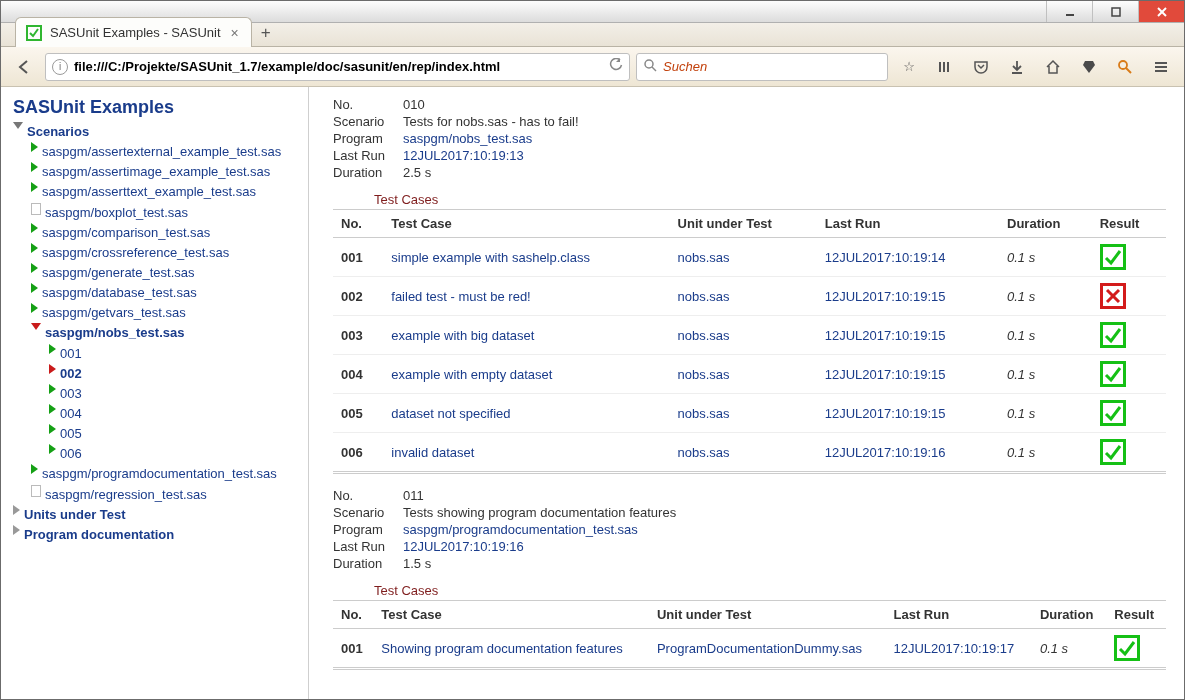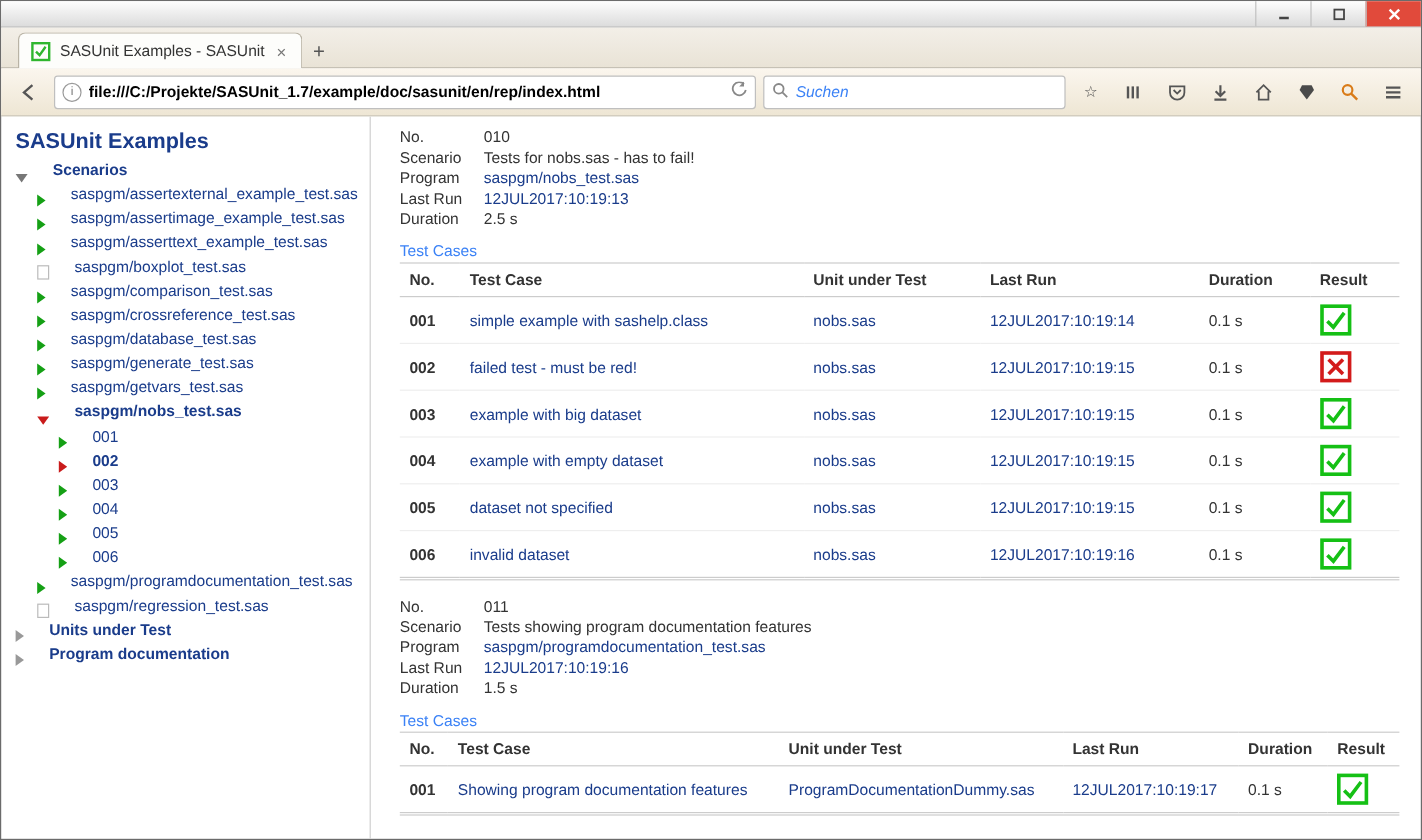--- a/index.html
+++ b/index.html
@@ -3,61 +3,61 @@
 <meta charset="utf-8">
 <style>
   * { box-sizing: border-box; margin: 0; padding: 0; }
   body { font-family: Arial, Helvetica, sans-serif; font-size: 13px; background: #fff; color: #333; }
   .browser-window { width: 1185px; height: 700px; display: flex; flex-direction: column; border: 1px solid #6b6b6b; background: #fff; }
   .titlebar { height: 22px; background: linear-gradient(#fdfdfd,#dcdcdc); display: flex; align-items: stretch; border-bottom: 1px solid #b0b0b0; }
   .titlebar-spacer { flex: 1; }
   .win-btn { width: 46px; display: flex; align-items: center; justify-content: center; border-left: 1px solid #c0c0c0; }
   .win-btn.close { background: #e14a3b; color: #fff; font-weight: bold; }
   .win-btn svg { display:block; }
-  .tabstrip { height: 34px; background: linear-gradient(#f3efe8,#e9e3d6); display: flex; align-items: flex-end; padding-left: 14px; border-bottom: 1px solid #b9b3a5; }
+  .tabstrip { height: 24px; background: linear-gradient(#f3efe8,#e9e3d6); display: flex; align-items: flex-end; padding-left: 14px; border-bottom: 1px solid #b9b3a5; }
   .tab { height: 30px; background: #fdfdfb; border: 1px solid #b9b3a5; border-bottom: none; border-top-left-radius: 6px; border-top-right-radius: 6px; display: flex; align-items: center; padding: 0 10px; gap: 8px; position: relative; top: 1px; }
   .tab .favicon { width: 16px; height: 16px; border: 2px solid #2fb62f; display: flex; align-items: center; justify-content: center; }
   .tab .favicon svg { display:block; }
   .tab .tab-x { color: #777; font-size: 14px; padding: 0 2px; }
   .newtab { width: 28px; height: 26px; display:flex; align-items:center; justify-content:center; color:#555; font-size:17px; }
   .navbar { height: 40px; background: linear-gradient(#fbf6ee,#eee6d4); display: flex; align-items: center; padding: 0 8px; gap: 6px; border-bottom: 1px solid #c9c2b1; }
   .navicon { width: 30px; height: 30px; display:flex; align-items:center; justify-content:center; color:#555; border-radius: 4px; }
   .urlbar { flex: 2.4; height: 28px; background:#fff; border:1px solid #bfbfbf; border-radius: 3px; display:flex; align-items:center; padding: 0 6px; gap:6px; }
   .urlbar-info { width:16px; height:16px; border:1px solid #9a9a9a; border-radius:50%; display:flex; align-items:center; justify-content:center; font-size:10px; color:#777; }
   .urlbar-refresh { color:#888; font-size:14px; }
-  .searchbar { flex: 1; height: 28px; background:#fff; border:1px solid #bfbfbf; border-radius: 3px; display:flex; align-items:center; padding: 0 6px; gap:6px; color:#3b82f6; }
+  .searchbar { flex: 1; height: 28px; background:#fff; border:1px solid #bfbfbf; border-radius: 3px; display:flex; align-items:center; padding: 0 6px; gap:6px; color:#c2410c; }
   .content { flex: 1; display: flex; overflow: hidden; }
   .sidebar { width: 308px; border-right: 1px solid #cfcfcf; padding: 10px 6px 10px 12px; overflow:auto; }
   .sidebar h1 { font-size: 18px; color: #1a3c8b; font-weight: bold; margin-bottom: 4px; }
   .tree { list-style:none; font-size: 13px; line-height: 1.55; }
   .tree ul { list-style:none; padding-left: 18px; }
-  .tree .node { display:flex; align-items:flex-end; gap:21px; color:#1a3c8b; }
+  .tree .node { display:flex; align-items:flex-start; gap:4px; color:#1a3c8b; }
   .tree .node.plain { color:#666; }
   .tree a { color:#1a3c8b; text-decoration:none; }
   .tri { display:inline-block; width:0; height:0; }
   .tri-open { border-left:5px solid transparent; border-right:5px solid transparent; border-top:7px solid #777; }
   .tri-closed-gray { border-top:5px solid transparent; border-bottom:5px solid transparent; border-left:7px solid #999; }
   .tri-green { border-top:5px solid transparent; border-bottom:5px solid transparent; border-left:7px solid #15a015; }
   .tri-red-down { border-left:5px solid transparent; border-right:5px solid transparent; border-top:7px solid #c91b1b; }
   .tri-red { border-top:5px solid transparent; border-bottom:5px solid transparent; border-left:7px solid #c91b1b; }
   .doc-icon { width:10px; height:12px; border:1px solid #bbb; display:inline-block; }
   .bold { font-weight:bold; }
   .main { flex:1; overflow-y:auto; overflow-x:hidden; padding: 10px 18px 10px 24px; position:relative; }
   .section { border-bottom:1px solid #ccc; padding-bottom:1px; margin-bottom:14px; }
   .meta { display:grid; grid-template-columns: 70px 1fr; row-gap:2px; margin-bottom:12px; font-size:13px; color:#333; }
   .meta .link { color:#1a3c8b; }
-  .subhead { font-size:13px; margin-bottom:2px; color:#3b82f6; }
+  .subhead { font-size:13px; margin-bottom:2px; color:#7f1d1d;margin-left:41px; }
   table.cases { width: 100%; border-collapse: collapse; font-size:13px; }
   table.cases th, table.cases td { padding: 6px 8px; text-align:left; white-space:nowrap; }
   table.cases thead th { font-weight:bold; border-top:1px solid #ccc; border-bottom:1px solid #ccc; }
   table.cases tbody td { border-bottom:1px solid #eee; }
   table.cases tbody tr:last-child td { border-bottom:1px solid #ccc; }
   .casenum { font-weight:bold; }
   .link { color:#1a3c8b; }
-  td.num { text-align:right; }
+  td.num { text-align:right;font-style:italic; }
   th.num { text-align:right; }
   th.c, td.c { text-align:center; }
   .result-box { width:26px; height:26px; border-width:3px; border-style:solid; display:inline-flex; align-items:center; justify-content:center; }
   .result-ok { border-color:#15c015; }
   .result-fail { border-color:#d31b1b; background:#fff; }
   .main::-webkit-scrollbar { width: 16px; }
   .main::-webkit-scrollbar-track { background:#f0f0f0; }
   .main::-webkit-scrollbar-thumb { background:#c3c3c3; border:1px solid #a8a8a8; }
 </style>
 </head>
@@ -206,27 +206,27 @@
               </li>
               <li>
                 <div class="node ">
                   <span class="tri tri-green"></span>
                   <a class="">saspgm/crossreference_test.sas</a>
                 </div>
               </li>
               <li>
                 <div class="node ">
                   <span class="tri tri-green"></span>
+                  <a class="">saspgm/generate_test.sas</a>
+                </div>
+              </li>
+              <li>
+                <div class="node ">
+                  <span class="tri tri-green"></span>
                   <a class="">saspgm/database_test.sas</a>
-                </div>
-              </li>
-              <li>
-                <div class="node ">
-                  <span class="tri tri-green"></span>
-                  <a class="">saspgm/generate_test.sas</a>
                 </div>
               </li>
               <li>
                 <div class="node ">
                   <span class="tri tri-green"></span>
                   <a class="">saspgm/getvars_test.sas</a>
                 </div>
               </li>
               <li>
                 <div class="node ">

